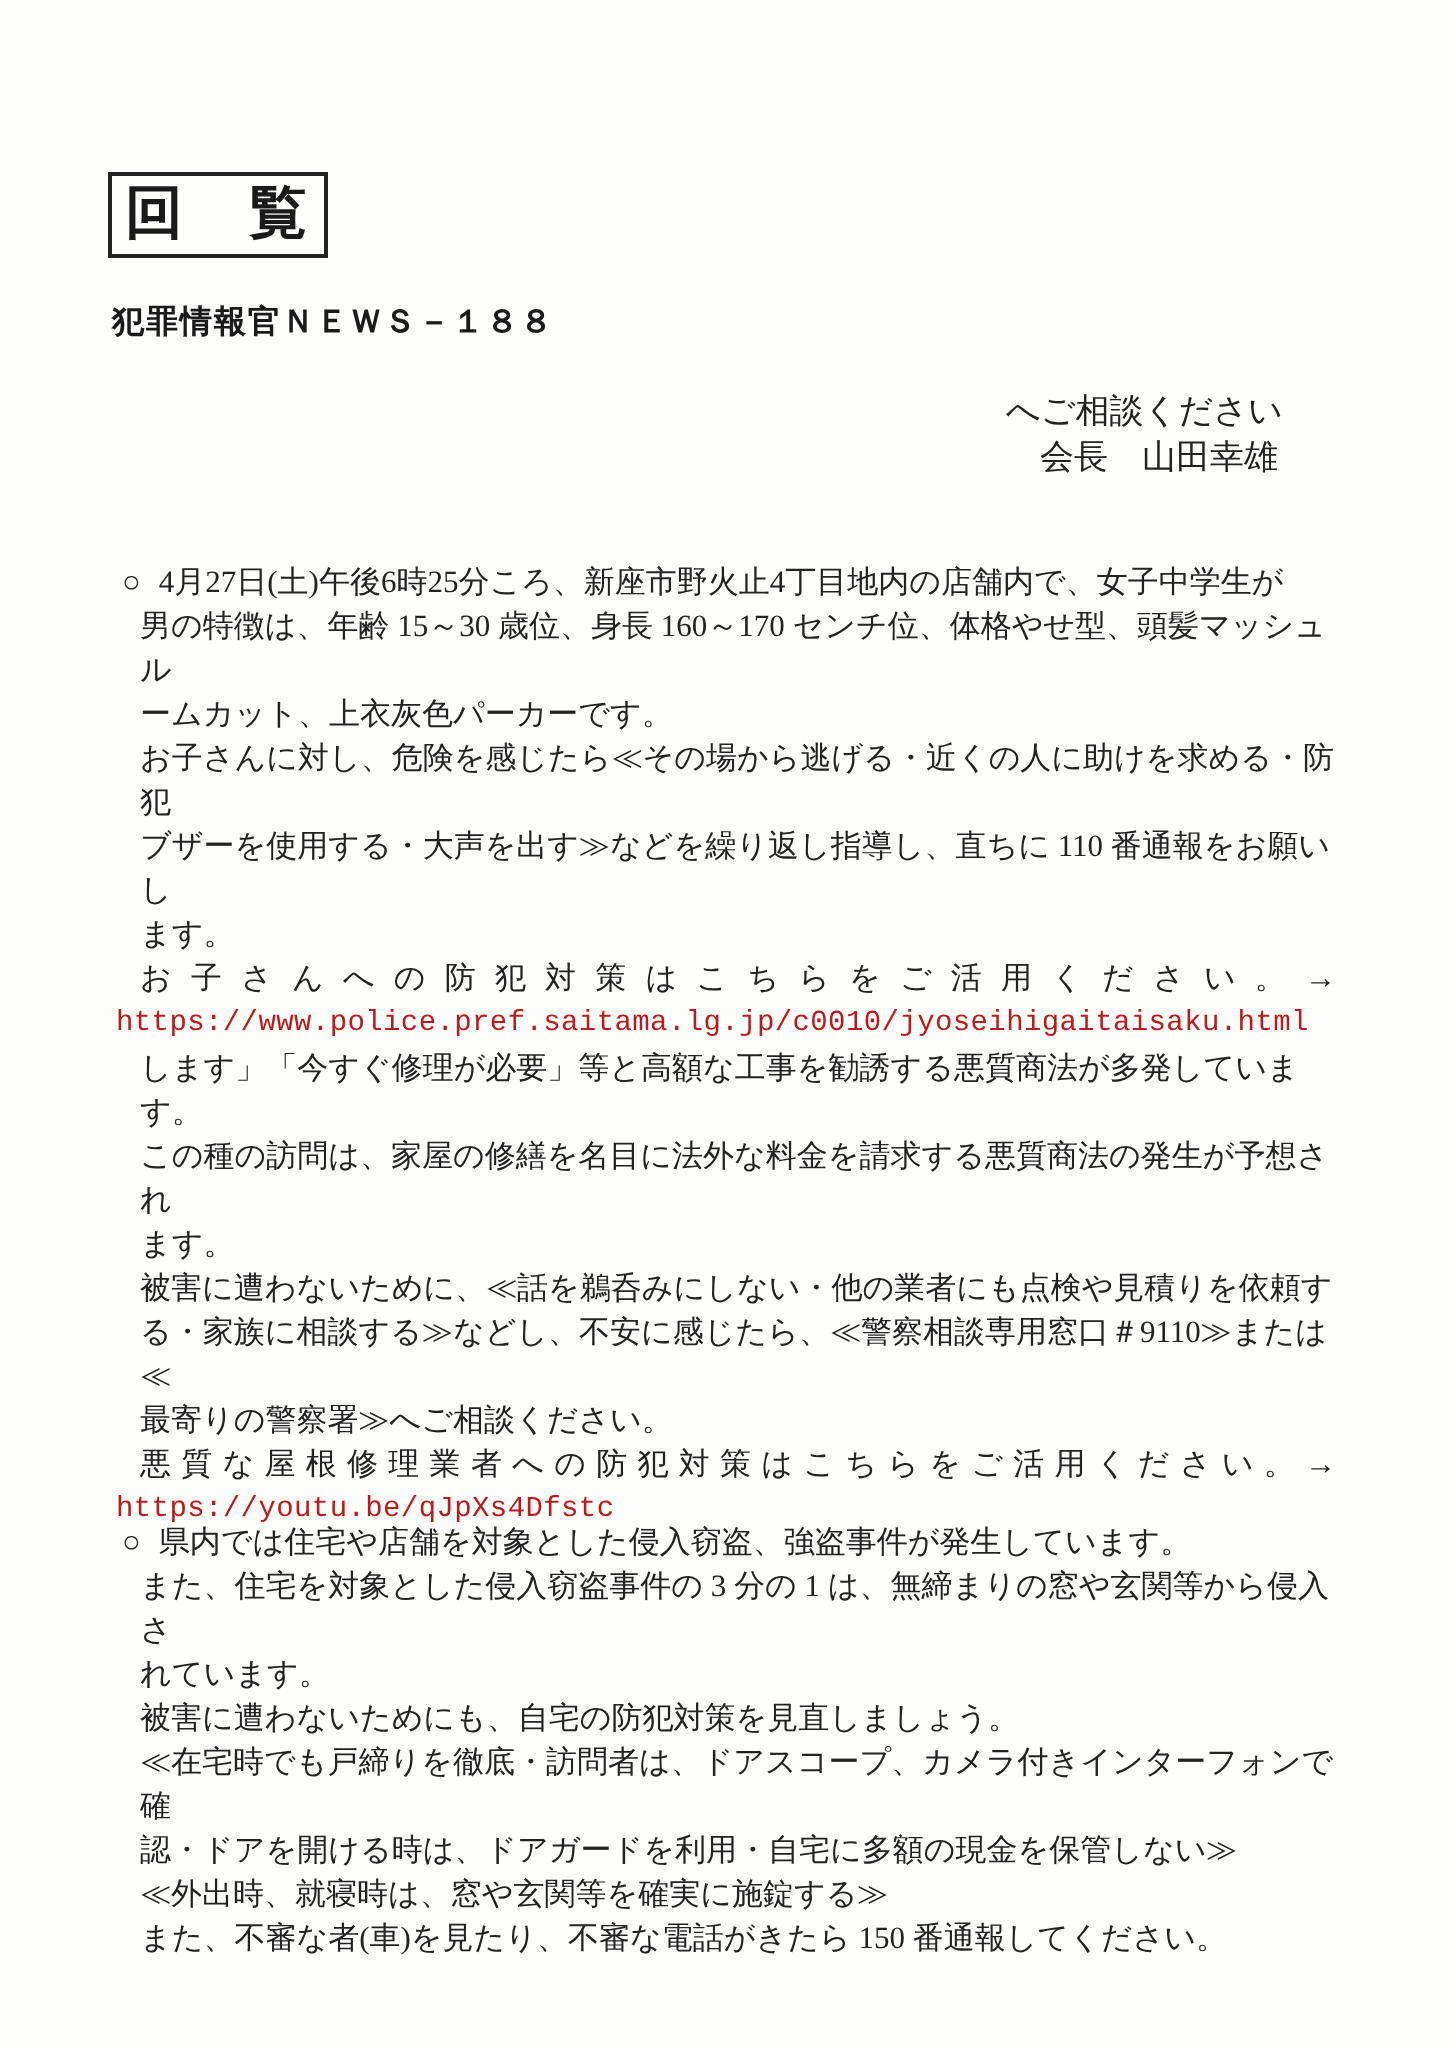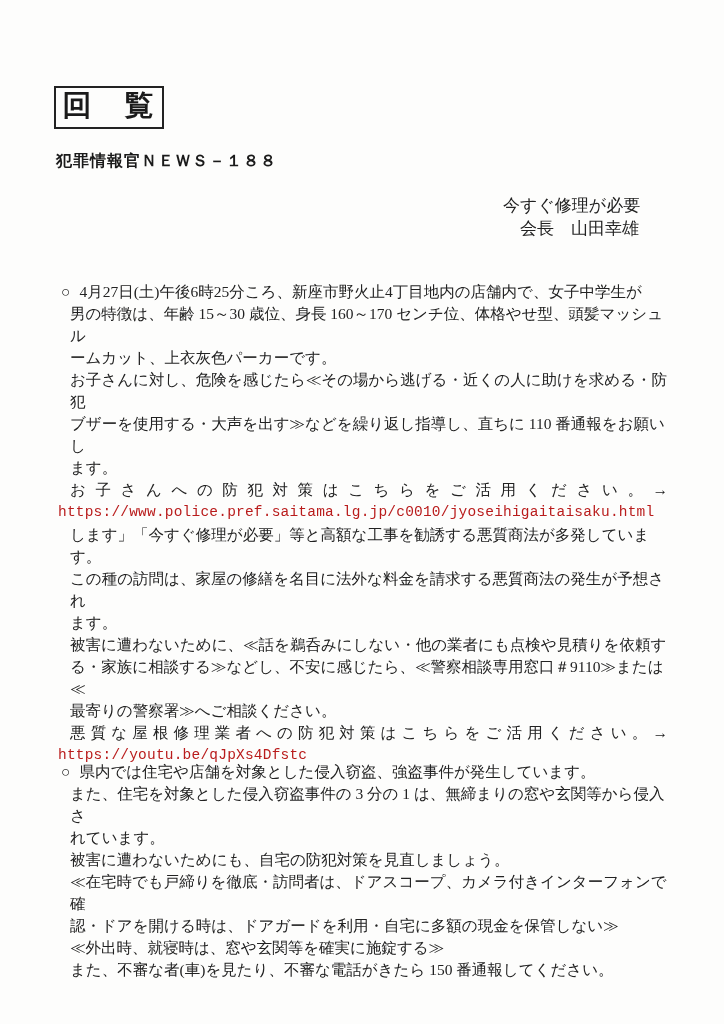--- a/index.html
+++ b/index.html
@@ -13,21 +13,20 @@
     font-family:"Liberation Serif","DejaVu Serif",serif;
     overflow:hidden;
   }
   
   .stamp-box{
     position:absolute;left:54px;top:86px;
     width:106px;height:39px;
     border:2px solid #222;
     display:flex;align-items:center;justify-content:center;
     background:#fdfdfc;
-    font-family:Liberation Mono, monospace;
   }
   .stamp-text{
     font-size:29px;font-weight:bold;
     letter-spacing:2px;
     line-height:1;
     white-space:pre;
     color:#1a1a1a;
   }
   
   .doc-title{
@@ -76,21 +75,21 @@
 
 <div class="doc">
 
   <div class="stamp-box">
     <span class="stamp-text">回　覧</span>
   </div>
 
   <div class="doc-title">犯罪情報官ＮＥＷＳ－１８８</div>
 
   <div class="sender">
-    <div class="sender-org">今すぐ修理が必要</div>
+    <div class="sender-org">へご相談ください</div>
     <div class="sender-chair">会長　山田幸雄</div>
   </div>
 
   <div>
       <div class="section">
         <div class="line first"><span class="bullet">○</span><span>4月27日(土)午後6時25分ころ、新座市野火止4丁目地内の店舗内で、女子中学生が</span></div>
         <div class="line body">男の特徴は、年齢 15～30 歳位、身長 160～170 センチ位、体格やせ型、頭髪マッシュル</div>
         <div class="line body">ームカット、上衣灰色パーカーです。</div>
         <div class="line body">お子さんに対し、危険を感じたら≪その場から逃げる・近くの人に助けを求める・防犯</div>
         <div class="line body">ブザーを使用する・大声を出す≫などを繰り返し指導し、直ちに 110 番通報をお願いし</div>

